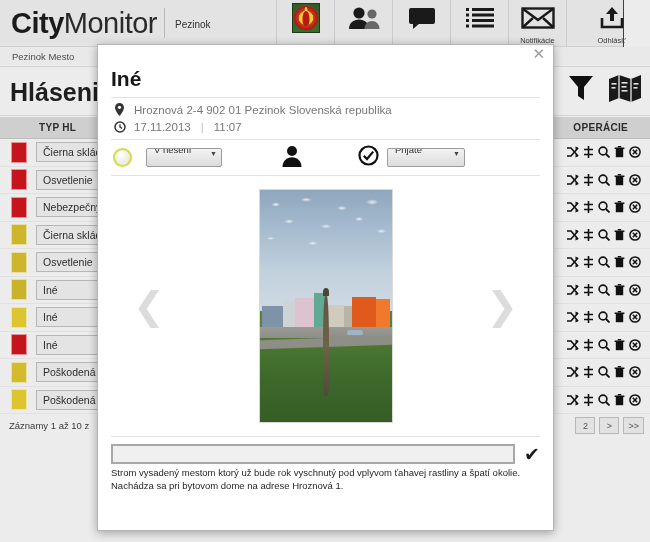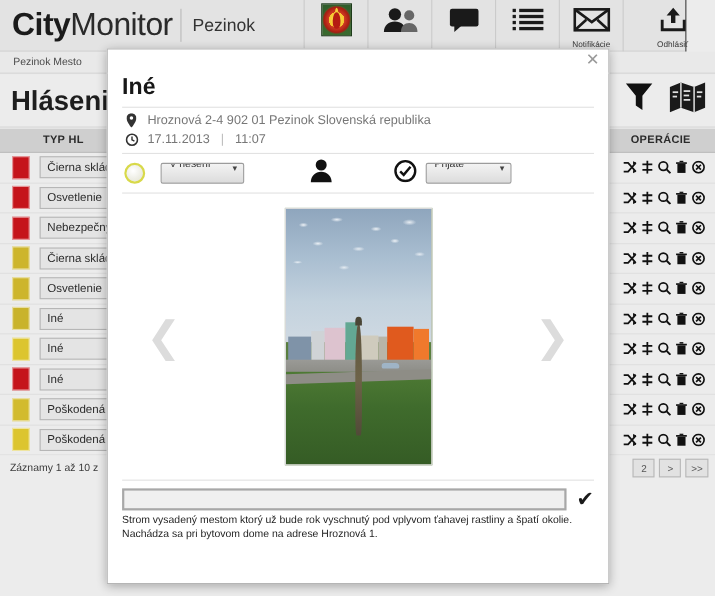--- a/index.html
+++ b/index.html
@@ -30,21 +30,21 @@
     white-space: nowrap;
     color: #1b1b1b;
   }
   .logo b { font-weight: bold; }
   .logo span.thin { font-weight: normal; color: #2a2a2a; }
   .logo-sep {
     width: 1px; height: 30px; background: #b9b9b9;
     margin: 0 10px 0 7px;
   }
   .city-name {
-    font-size: 16px; color: #333; padding-top: 2px;
+    font-size: 10px; color: #333; padding-top: 2px;
     white-space: nowrap;
   }
   .nav-icons {
     margin-left: auto; display: flex; align-items: stretch;
     height: 47px;
   }
   .nav-item {
     width: 58px; height: 47px;
     border-left: 1px solid #cbcbcb;
     display: flex; flex-direction: column;

